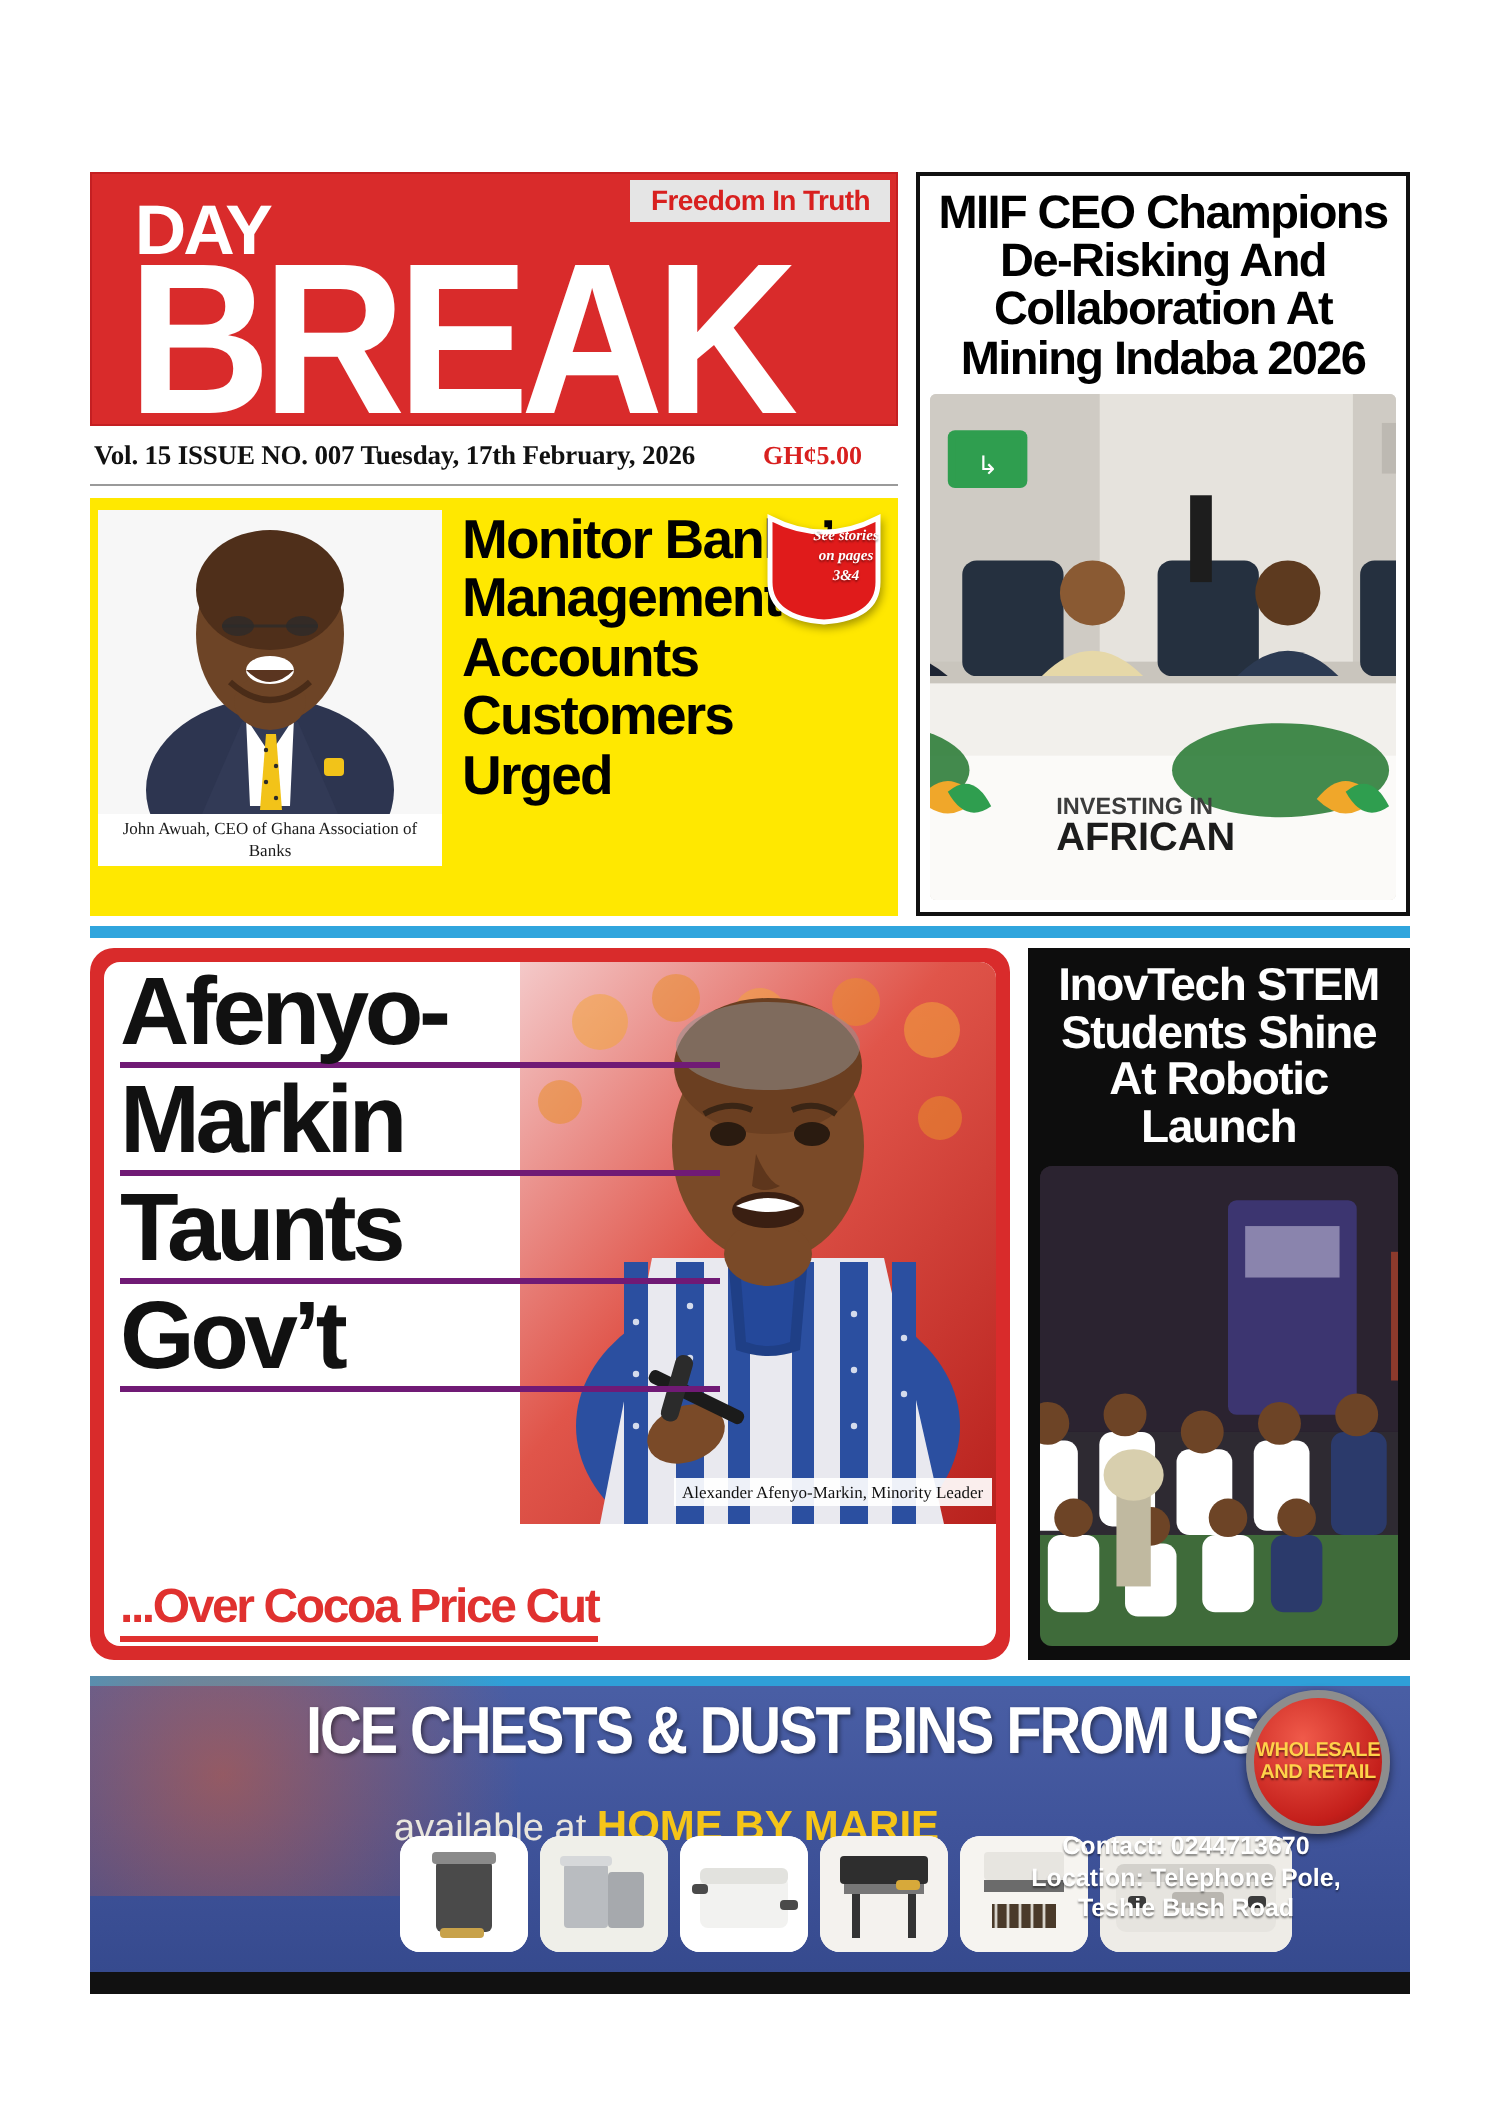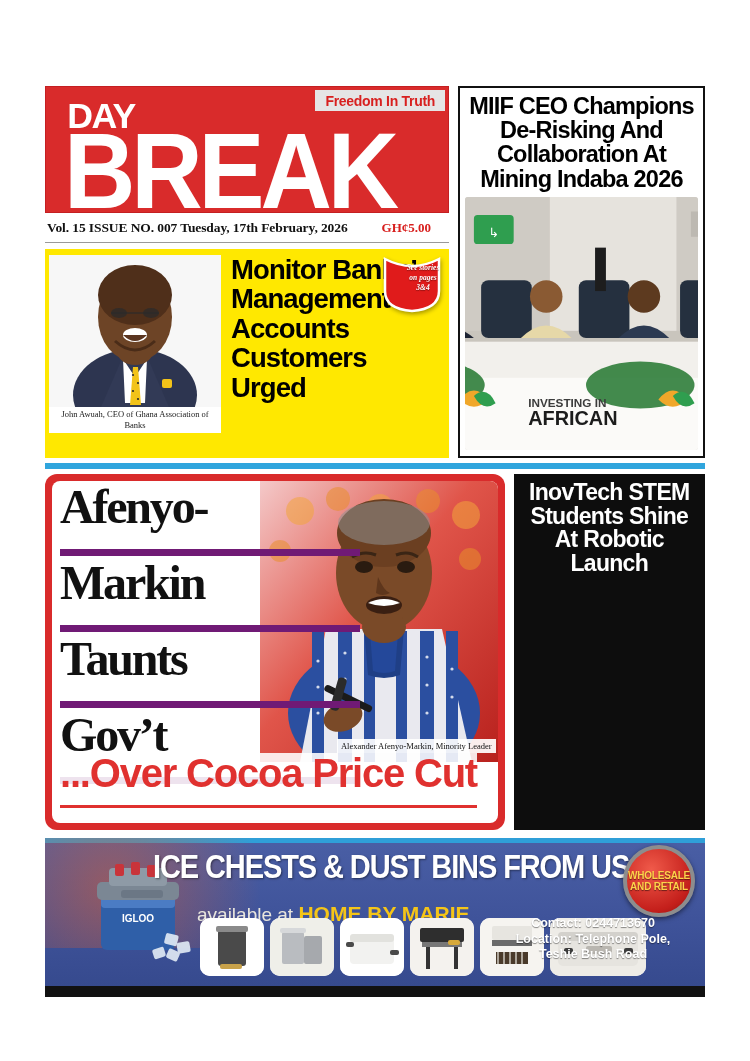--- a/index.html
+++ b/index.html
@@ -167,39 +167,39 @@
     font-size: 8.5px; color: #111; padding: 2px 4px;
     white-space: nowrap;
   }
   .lead-head {
     position: absolute; left: 8px; top: 2px;
     width: 300px; z-index: 3;
   }
   .lead-line {
     font-weight: 900; font-size: 48px; line-height: 0.98;
     color: #111; letter-spacing: -2.2px;
-    font-family: Liberation Serif, serif;
-    border-bottom: 7px solid #701a75;
-    padding-bottom: 19px; margin-bottom: 3px;
+    font-family: Liberation Sans, sans-serif;
+    border-bottom: 3px solid #701a75;
+    padding-bottom: 1px; margin-bottom: 3px;
     white-space: nowrap;
   }
   .lead-sub {
-    position: absolute; left: 8px; bottom: 15px; z-index: 4;
-    font-weight: 900; font-size: 40px; color: #e0312f;
+    position: absolute; left: 8px; bottom: 2px; z-index: 4;
+    font-weight: 900; font-size: 24px; color: #e0312f;
     letter-spacing: -1.2px; line-height: 1;
     font-family: "Liberation Sans", sans-serif;
     border-bottom: 3px solid #e0312f;
-    padding-bottom: 12px; white-space: nowrap;
+    padding-bottom: 2px; white-space: nowrap;
     background: rgba(255,255,255,0.88);
   }
 
   
   .inov-box {
     width: 194px; background: #0d0d0d;
-    padding: 7px 6px; display: flex; flex-direction: row; justify-content: flex-end;
+    padding: 7px 6px; display: flex; flex-direction: column; justify-content: flex-end;
   }
   .inov-head {
     color: #ffffff; font-weight: 900; font-size: 23px;
     line-height: 1.03; text-align: center; letter-spacing: -0.7px;
     font-family: "Liberation Sans", sans-serif;
   }
   .inov-photo {
     margin-top: 7px; flex: 1; min-height: 0;
     border-radius: 6px; overflow: hidden; background: #1b1b1b;
   }
@@ -513,41 +513,20 @@
           <ellipse cx="66" cy="72" rx="7" ry="6" fill="#d8cfae"></ellipse>
         </svg>
       </div>
     </div>
   </div>
 
   <div class="ad-banner">
     <div class="ad-topline"></div>
     <div class="ad-smoke"></div>
 
-    <div class="ad-cooler">
-      <svg viewBox="0 0 110 112">
-        <rect x="14" y="40" width="74" height="54" rx="6" fill="#2f5fa8"></rect>
-        <rect x="14" y="40" width="74" height="12" rx="4" fill="#4b7cc4"></rect>
-        <rect x="10" y="26" width="82" height="18" rx="5" fill="#7b8794"></rect>
-        <rect x="22" y="12" width="58" height="18" rx="4" fill="#8e9aa6"></rect>
-        <g fill="#c9343a">
-          <rect x="28" y="8" width="9" height="12" rx="2"></rect>
-            <rect x="44" y="6" width="9" height="13" rx="2"></rect>
-          <rect x="60" y="9" width="9" height="12" rx="2"></rect>
-        </g>
-        <rect x="34" y="34" width="42" height="8" rx="3" fill="#6b7785"></rect>
-        <text x="51" y="66" font-size="10" font-weight="bold" fill="#ffffff" text-anchor="middle" font-family="sans-serif">IGLOO</text>
-        <g fill="#dfe9f4" opacity=".92">
-          <rect x="78" y="78" width="13" height="11" rx="2" transform="rotate(14 84 83)"></rect>
-          <rect x="90" y="86" width="13" height="11" rx="2" transform="rotate(-10 96 91)"></rect>
-          <rect x="80" y="94" width="12" height="10" rx="2" transform="rotate(24 86 99)"></rect>
-          <rect x="66" y="92" width="12" height="10" rx="2" transform="rotate(-18 72 97)"></rect>
-        </g>
-      </svg>
-    </div>
 
     <div class="ad-title">ICE CHESTS &amp; DUST BINS FROM USA</div>
 
     <div class="ad-sub">
       <span>available at </span><b>HOME BY MARIE</b>
     </div>
 
     <div class="ad-badge">
       <span>
         <span>WHOLESALE</span><br>

